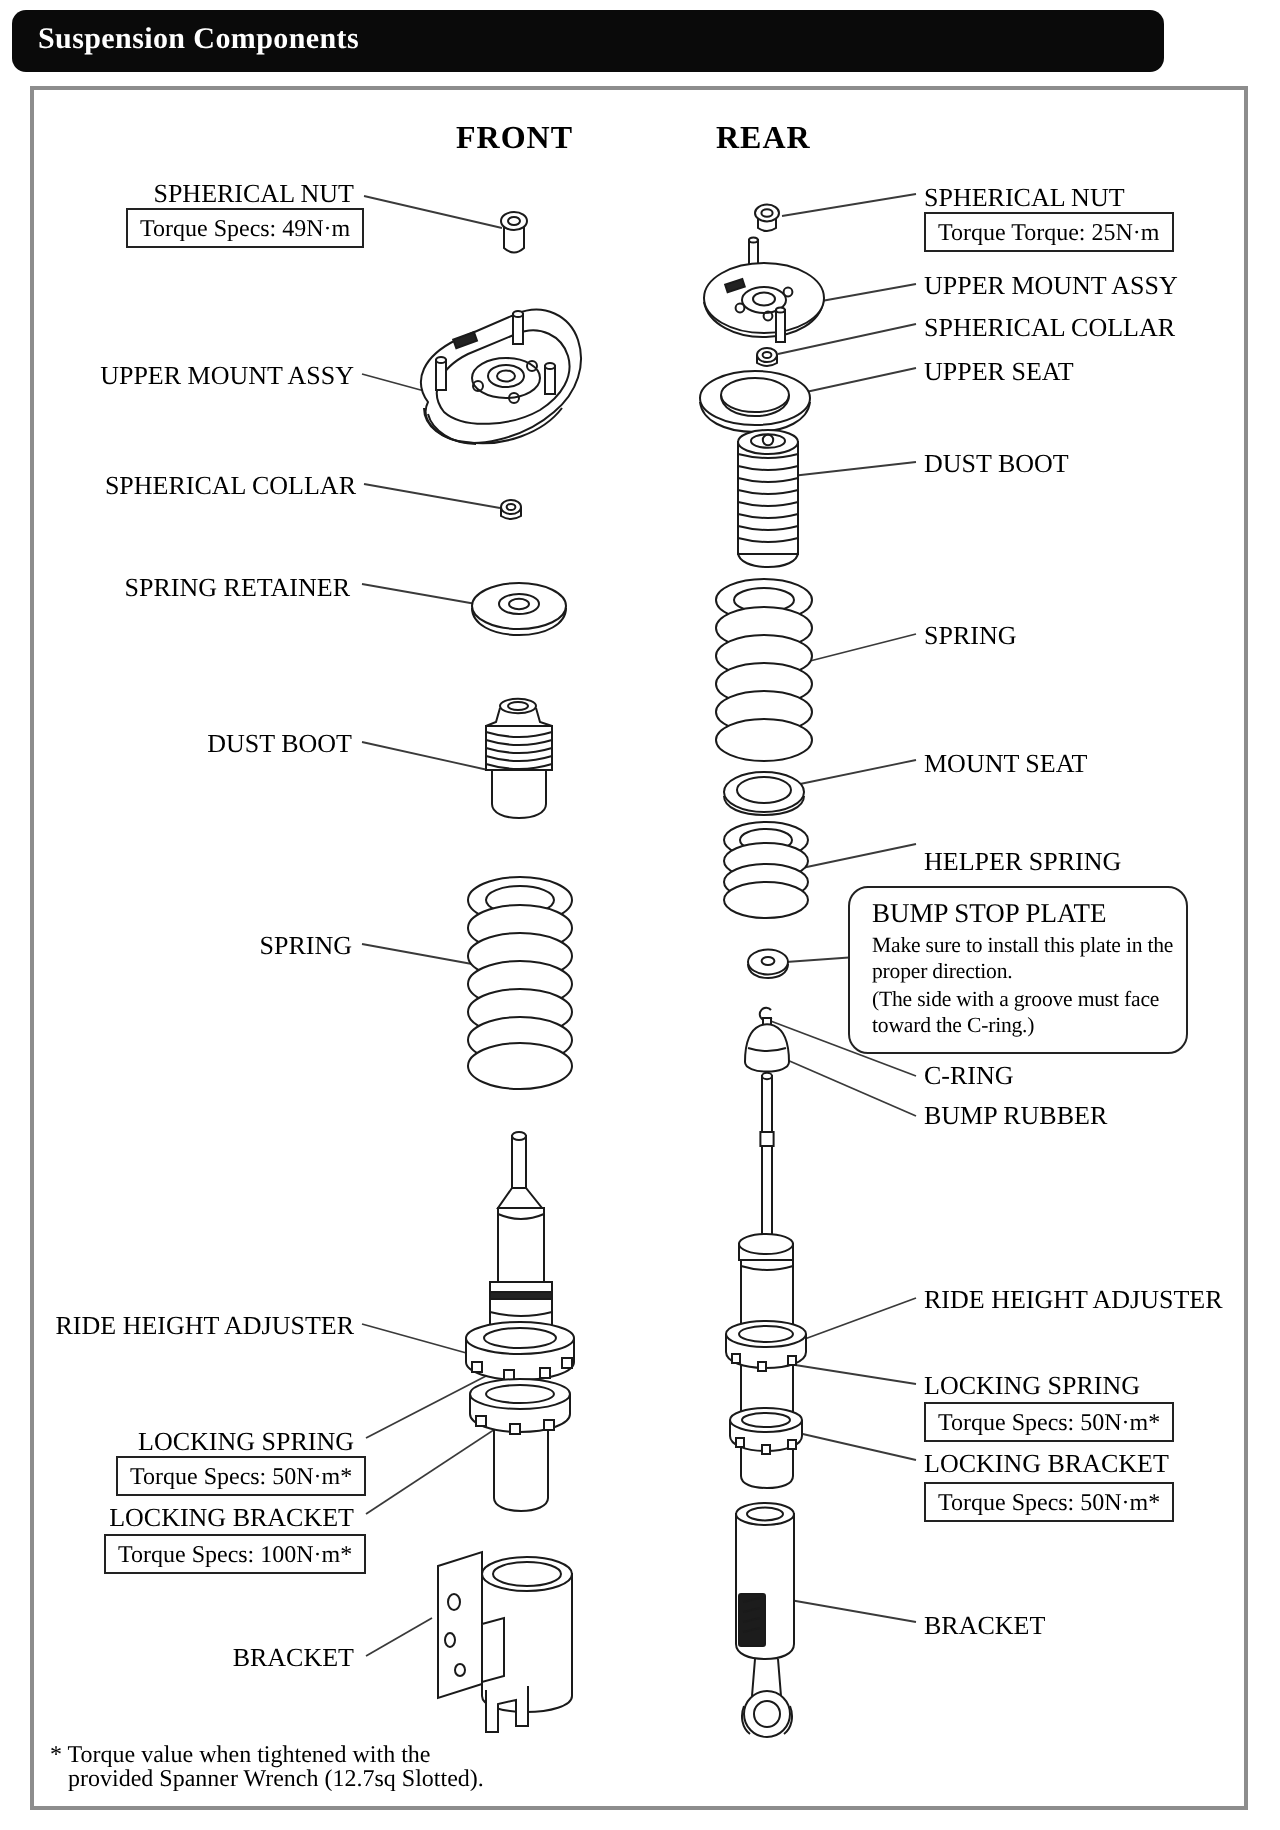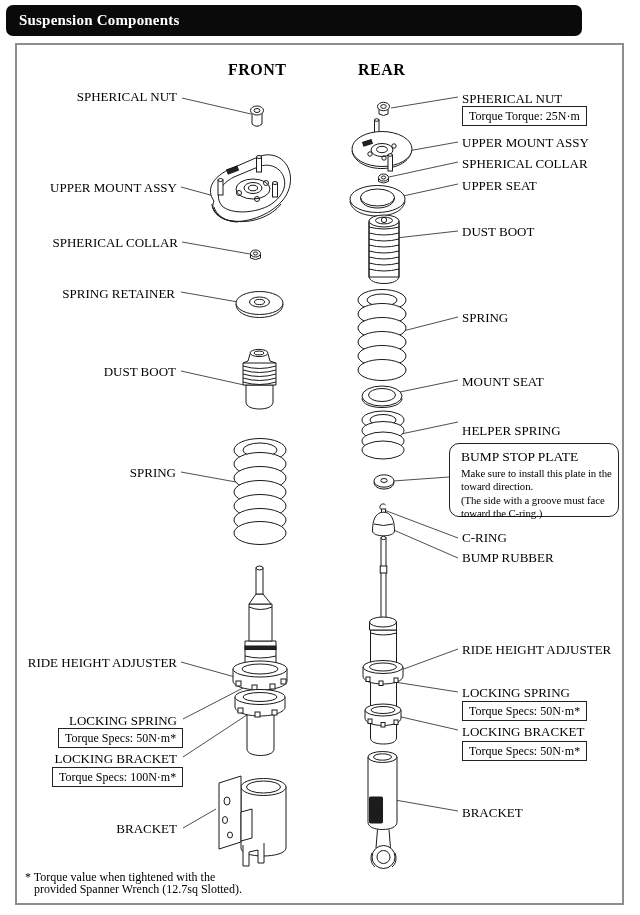--- a/index.html
+++ b/index.html
@@ -287,20 +287,21 @@
       <rect x="369.5" y="797" width="13" height="26" rx="1" fill="#1c1c1c"></rect>
       <path d="M371.5,801 L380,799 M371.5,806 L380,804 M371.5,811 L380,809 M371.5,816 L380,814" stroke="#fff" fill="none"></path>
       <path d="M377.5,829.5 L376,848 M389,829.5 L390.5,848" fill="none"></path>
       <circle cx="383.5" cy="857" r="11.5" fill="#fff"></circle>
       <circle cx="383.5" cy="857" r="6.5" fill="#fff"></circle>
       <path d="M372,853 C370,858 371,864 375,867 M395,853 C397,858 396,864 392,867" fill="none"></path>
     </g>
   </svg>
 
   <div class="lbl r" style="left:20px;top:90px;width:157px">SPHERICAL NUT</div>
+  <div class="torque" style="left:63px;top:104px">Torque Specs: 49N·m</div>
   <div class="lbl r" style="left:20px;top:181px;width:157px">UPPER MOUNT ASSY</div>
   <div class="lbl r" style="left:20px;top:236px;width:158px">SPHERICAL COLLAR</div>
   <div class="lbl r" style="left:20px;top:287px;width:155px">SPRING RETAINER</div>
   <div class="lbl r" style="left:20px;top:365px;width:156px">DUST BOOT</div>
   <div class="lbl r" style="left:20px;top:466px;width:156px">SPRING</div>
   <div class="lbl r" style="left:20px;top:656px;width:157px">RIDE HEIGHT ADJUSTER</div>
   <div class="lbl r" style="left:20px;top:714px;width:157px">LOCKING SPRING</div>
   <div class="torque" style="left:58px;top:728px">Torque Specs: 50N·m*</div>
   <div class="lbl r" style="left:20px;top:752px;width:157px">LOCKING BRACKET</div>
   <div class="torque" style="left:52px;top:767px">Torque Specs: 100N·m*</div>
@@ -309,24 +310,24 @@
   <div class="lbl" style="left:462px;top:92px">SPHERICAL NUT</div>
   <div class="torque" style="left:462px;top:106px">Torque Torque: 25N·m</div>
   <div class="lbl" style="left:462px;top:136px">UPPER MOUNT ASSY</div>
   <div class="lbl" style="left:462px;top:157px">SPHERICAL COLLAR</div>
   <div class="lbl" style="left:462px;top:179px">UPPER SEAT</div>
   <div class="lbl" style="left:462px;top:225px">DUST BOOT</div>
   <div class="lbl" style="left:462px;top:311px">SPRING</div>
   <div class="lbl" style="left:462px;top:375px">MOUNT SEAT</div>
   <div class="lbl" style="left:462px;top:424px">HELPER SPRING</div>
 
-  <div class="callout" style="left:449px;top:443px;width:170px;height:74px">
+  <div class="callout" style="left:424px;top:443px;width:170px;height:84px">
     <div class="callout-title">BUMP STOP PLATE</div>
     <div class="callout-line">Make sure to install this plate in the</div>
-    <div class="callout-line">toward direction.</div>
+    <div class="callout-line">proper direction.</div>
     <div class="callout-line">(The side with a groove must face</div>
     <div class="callout-line">toward the C-ring.)</div>
   </div>
 
   <div class="lbl" style="left:462px;top:531px">C-RING</div>
   <div class="lbl" style="left:462px;top:551px">BUMP RUBBER</div>
   <div class="lbl" style="left:462px;top:643px">RIDE HEIGHT ADJUSTER</div>
   <div class="lbl" style="left:462px;top:686px">LOCKING SPRING</div>
   <div class="torque" style="left:462px;top:701px">Torque Specs: 50N·m*</div>
   <div class="lbl" style="left:462px;top:725px">LOCKING BRACKET</div>

